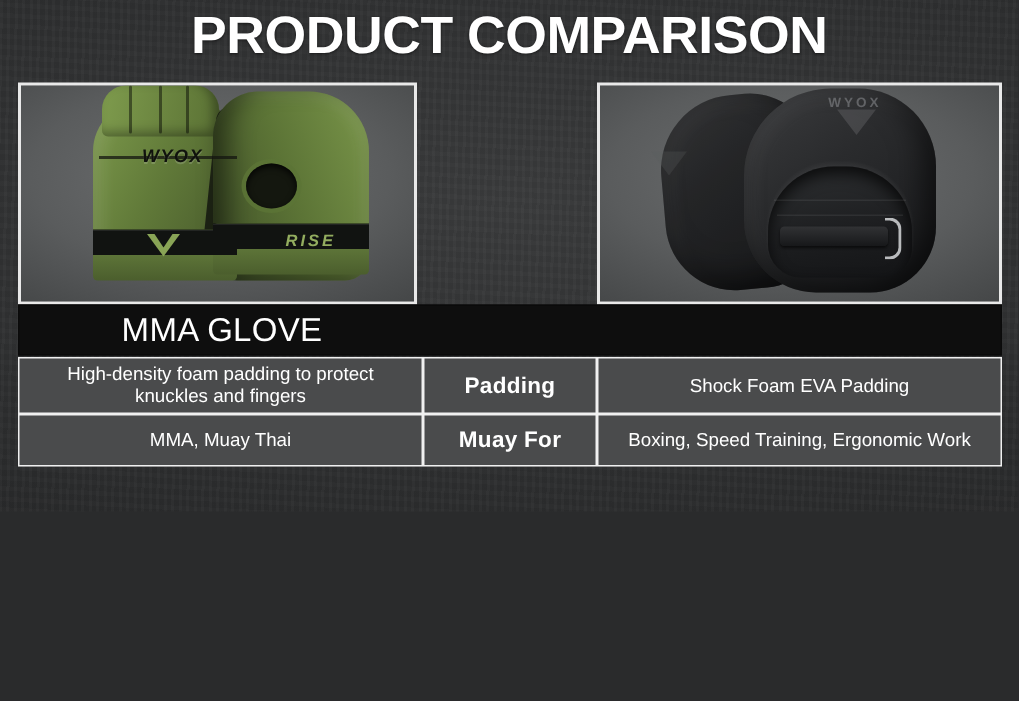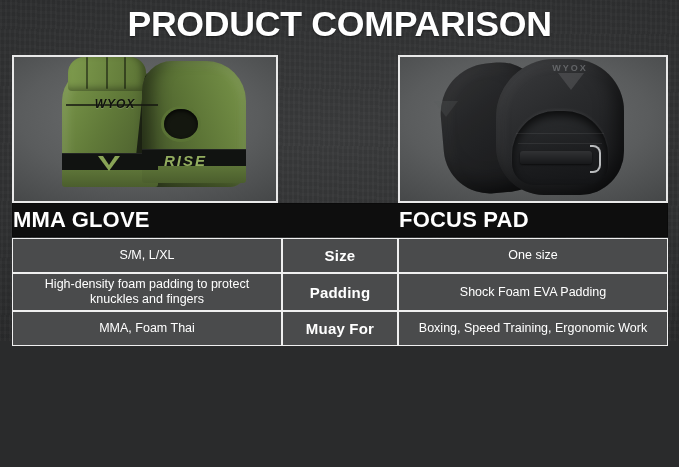--- a/index.html
+++ b/index.html
@@ -97,22 +97,22 @@
     border-left:11px solid transparent;border-right:11px solid transparent;
     border-top:15px solid #89a456;
   }
   .chev:after{
     content:"";position:absolute;left:-6px;top:-15px;
     border-left:6px solid transparent;border-right:6px solid transparent;
     border-top:9px solid #111311;
   }
   .brand-rise{
     position:absolute;left:150px;top:96px;width:60px;height:16px;
-    color:#93ad5f;font-size:15px;font-weight:bold;font-style:italic;
-    letter-spacing:2px;text-align:left;line-height:16px;
+    color:#93ad5f;font-size:11px;font-weight:bold;font-style:italic;
+    letter-spacing:2px;text-align:right;line-height:16px;
   }
 
   
   .pad-stage{position:absolute;inset:0;}
   .pad{
     position:absolute;
     background:linear-gradient(145deg,#3b3c3e 0%,#2a2b2d 40%,#191a1c 100%);
     box-shadow:inset -8px -8px 20px rgba(0,0,0,.6), inset 6px 6px 14px rgba(255,255,255,.05);
   }
   .pad.back{
@@ -159,21 +159,21 @@
 
   
   .headband{
     position:absolute;left:12px;top:203px;width:656px;height:34px;
     background:#0e0e0e;
     border:1px solid #0a0a0a;
     box-sizing:border-box;
   }
   .headband .hcell{
     position:absolute;top:0;height:32px;line-height:32px;
-    color:#ffffff;font-size:22px;font-weight:bold;
+    color:#ffffff;font-size:22px;font-weight:normal;text-align:center;
     letter-spacing:.2px;
   }
   .headband .hcell.left{left:0;width:270px;}
   .headband .hcell.right{left:386px;width:270px;}
 
   
   .table{
     position:absolute;left:12px;top:238px;width:656px;
     border-collapse:separate;border-spacing:0;
     table-layout:fixed;
@@ -241,41 +241,35 @@
         <div class="pad-seam" style="left:118px;top:86px;width:84px;"></div>
         <div class="pad-strap"></div>
         <div class="pad-buckle"></div>
       </div>
     </div>
 
   </div>
 
   <div class="headband">
     <div class="hcell left">MMA GLOVE</div>
-    <div class="hcell right">FOCUS PAD</div>
   </div>
 
   <table class="table">
     <colgroup>
       <col class="col-a">
         <col class="col-b">
         <col class="col-c">
     </colgroup>
     <tbody>
       <tr>
-        <td>S/M, L/XL</td>
-        <td class="attr">Size</td>
-        <td>One size</td>
-      </tr>
-      <tr>
         <td>High-density foam padding to protect knuckles and fingers</td>
         <td class="attr">Padding</td>
         <td>Shock Foam EVA Padding</td>
       </tr>
       <tr>
-        <td>MMA, Foam Thai</td>
+        <td>MMA, Muay Thai</td>
         <td class="attr">Muay For</td>
         <td>Boxing, Speed Training, Ergonomic Work</td>
       </tr>
     </tbody>
   </table>
 
 </div>
 
 </body></html>

